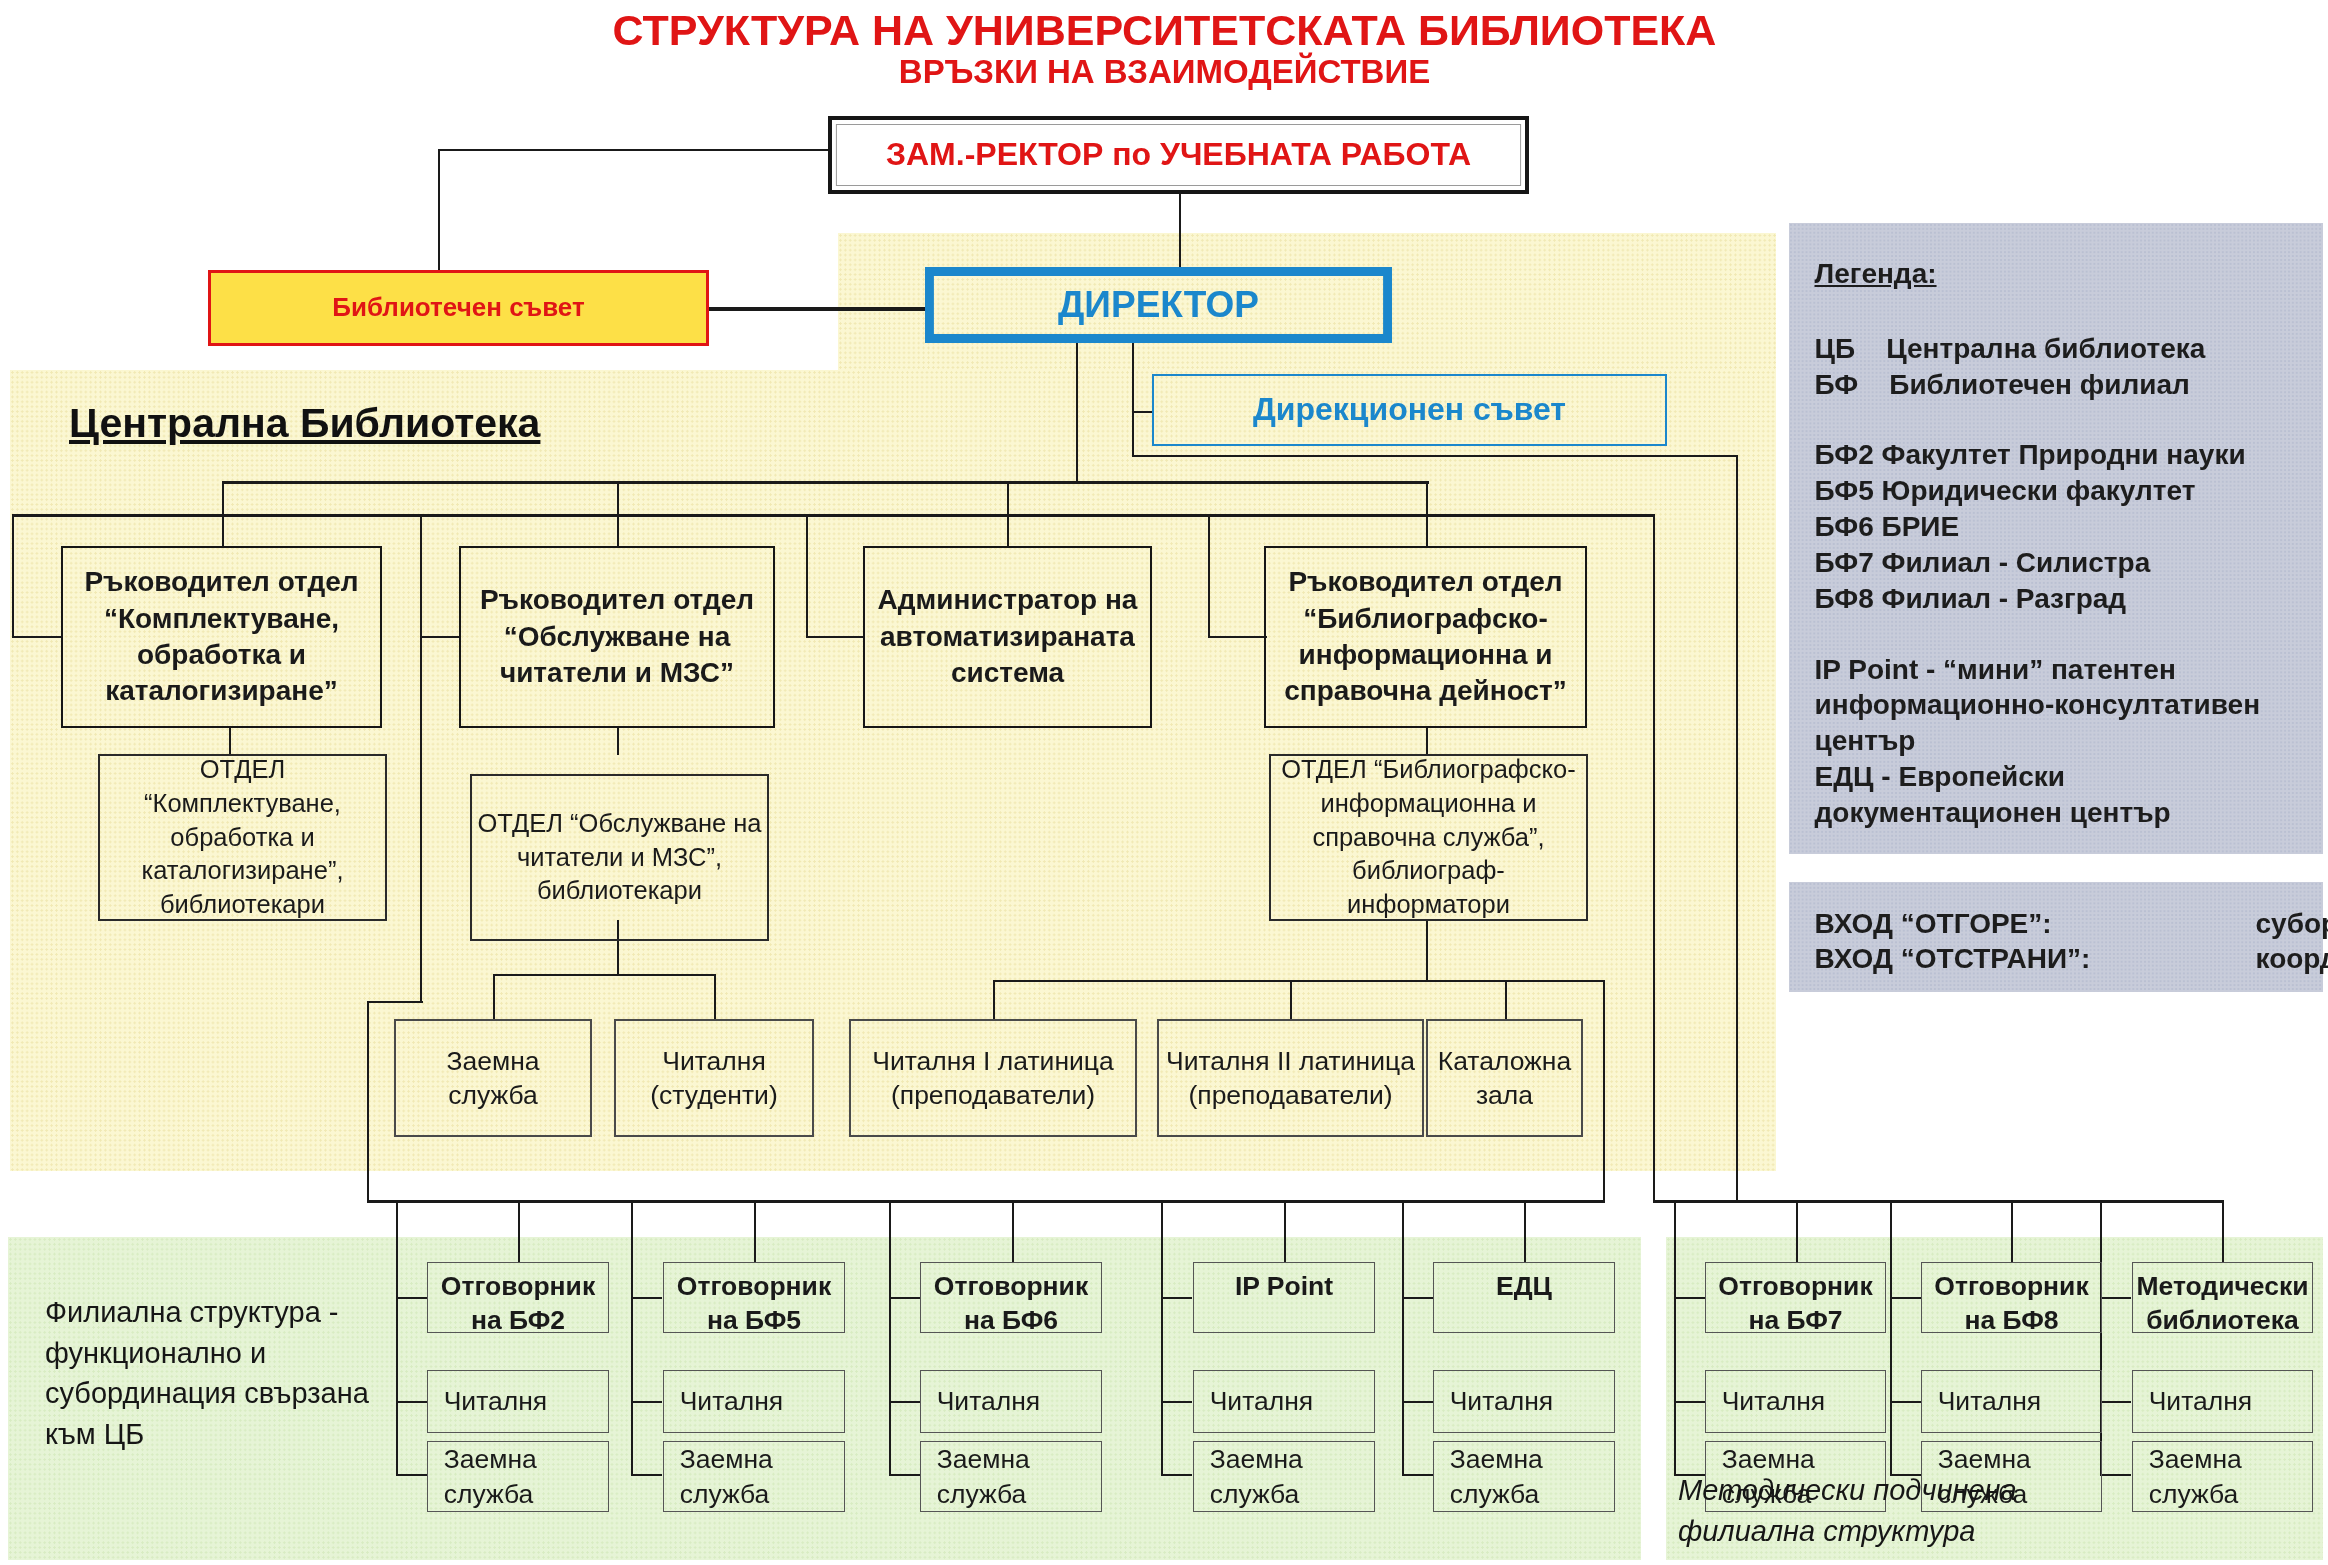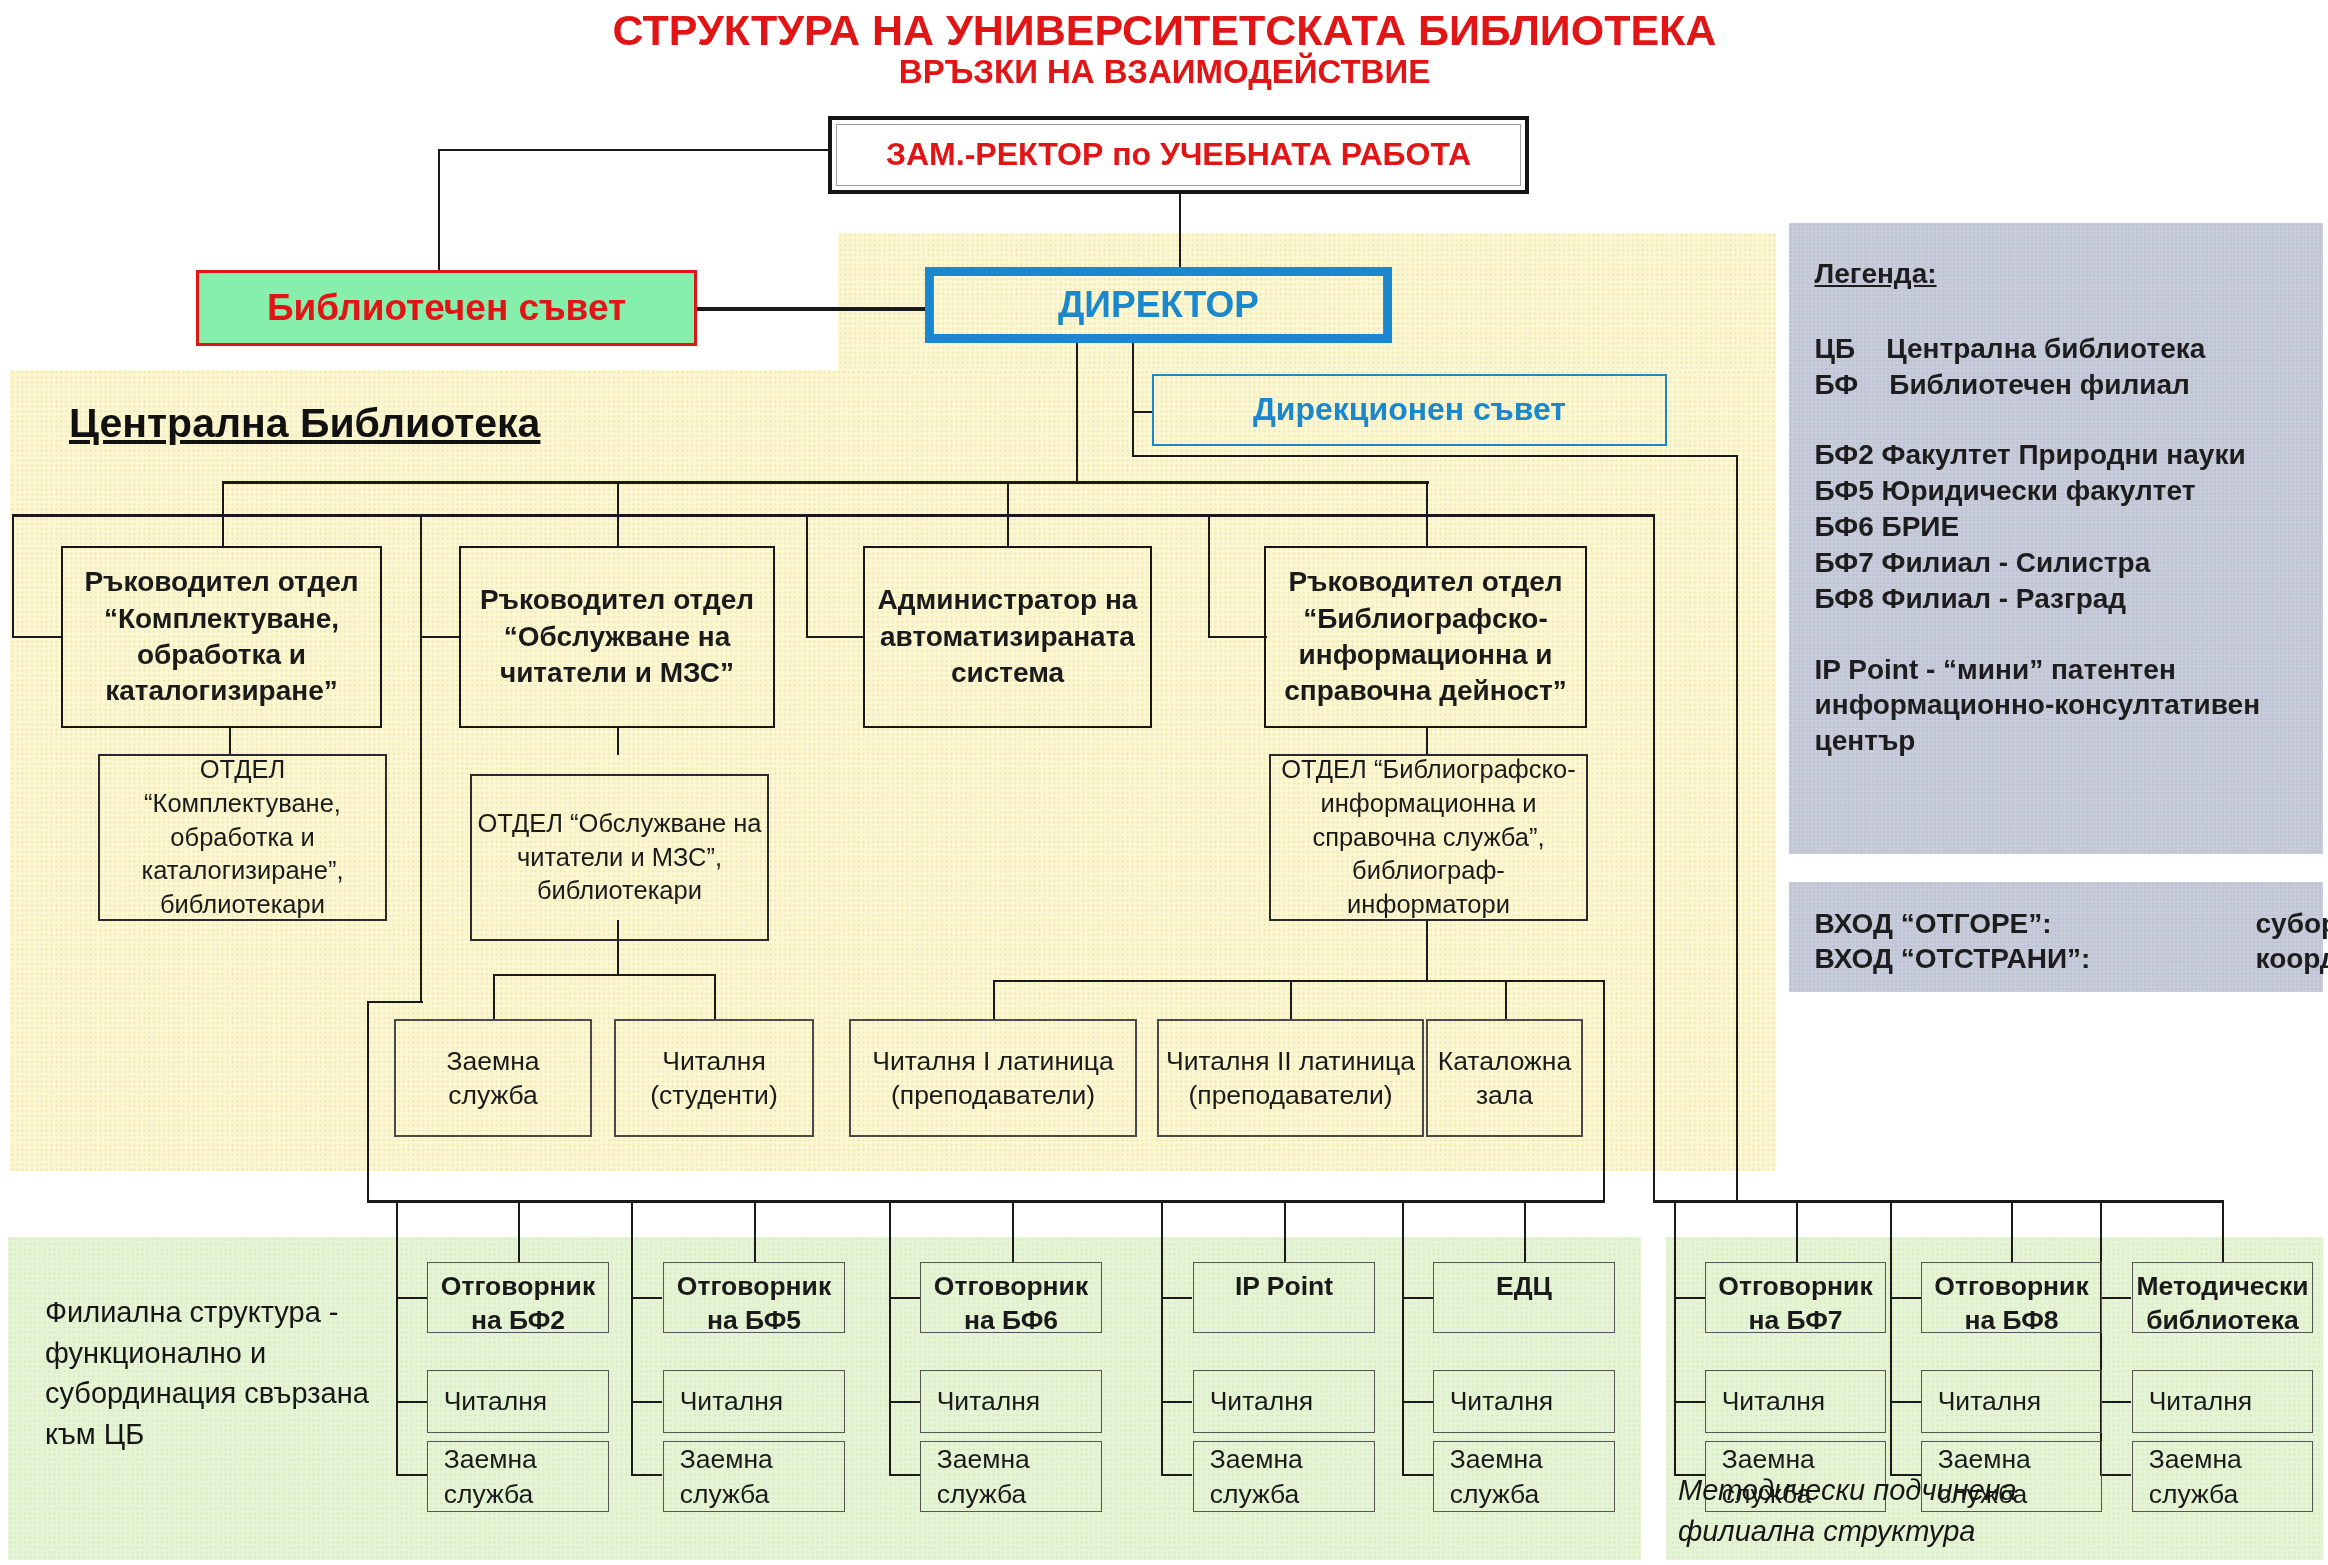--- a/index.html
+++ b/index.html
@@ -18,22 +18,22 @@
     background-size:3.9px 3.9px;}
 
   .ln{position:absolute;background:#1a1a1a;}
 
   .box{position:absolute;display:flex;align-items:center;justify-content:center;
        text-align:center;color:#1a1a1a;box-sizing:border-box;line-height:1.3;}
 
   .vice-rector{border:4.9px solid #161616;background:#fff;
        box-shadow:inset 0 0 0 3.9px #fff, inset 0 0 0 4.9px #9a9a9a;
        color:#E01515;font-weight:bold;font-size:32px;}
-  .lib-council{border:3.9px solid #E01515;background:#86efac;color:#E01515;
-       font-weight:bold;font-size:37px;}
+  .lib-council{border:3.9px solid #E01515;background:#fde047;color:#E01515;
+       font-weight:bold;font-size:26px;margin-left:12px;}
   .director{border:2.9px solid #1B87CC;background:transparent;color:#1B87CC;
        font-weight:bold;font-size:37px;
        box-shadow:inset 0 0 0 5.9px rgba(0,0,0,0), inset 0 0 0 6.9px #1B87CC;}
   .dir-council{border:2.9px solid #1B87CC;color:#1B87CC;font-weight:600;font-size:32px;}
 
   .dept{border:2.9px solid #161616;font-weight:bold;font-size:28px;padding:3.9px;}
   .unit{border:2px solid #2a2a2a;font-size:25.5px;padding:3.9px;line-height:1.32;}
   .room{border:2px solid #4a4a4a;font-size:26.5px;padding:3.9px;}
 
   .colhead{border:1px solid #555;font-weight:bold;font-size:26.5px;
@@ -217,20 +217,21 @@
     <div class="legend-line">ЦБ&nbsp;&nbsp;&nbsp;&nbsp;Централна библиотека</div>
     <div class="legend-line">БФ&nbsp;&nbsp;&nbsp;&nbsp;Библиотечен филиал</div>
     <div class="legend-gap"></div>
     <div class="legend-line">БФ2 Факултет Природни науки</div>
     <div class="legend-line">БФ5 Юридически факултет</div>
     <div class="legend-line">БФ6 БРИЕ</div>
     <div class="legend-line">БФ7 Филиал - Силистра</div>
     <div class="legend-line">БФ8 Филиал - Разград</div>
     <div class="legend-gap"></div>
     <div class="legend-line">IP Point - “мини” патентен информационно-консултативен център</div>
+    <div class="legend-line">ЕДЦ - Европейски документационен център</div>
   </div>
 
   <div class="legendbox bg-legend" style="left:1789px;top:882px;width:534px;height:110px;padding-top:23.5px;">
     <div class="entry-row">
       <span class="lab">ВХОД “ОТГОРЕ”:</span>
       <span>субординация</span>
     </div>
     <div class="entry-row">
       <span class="lab">ВХОД “ОТСТРАНИ”:</span>
       <span>координация</span>

